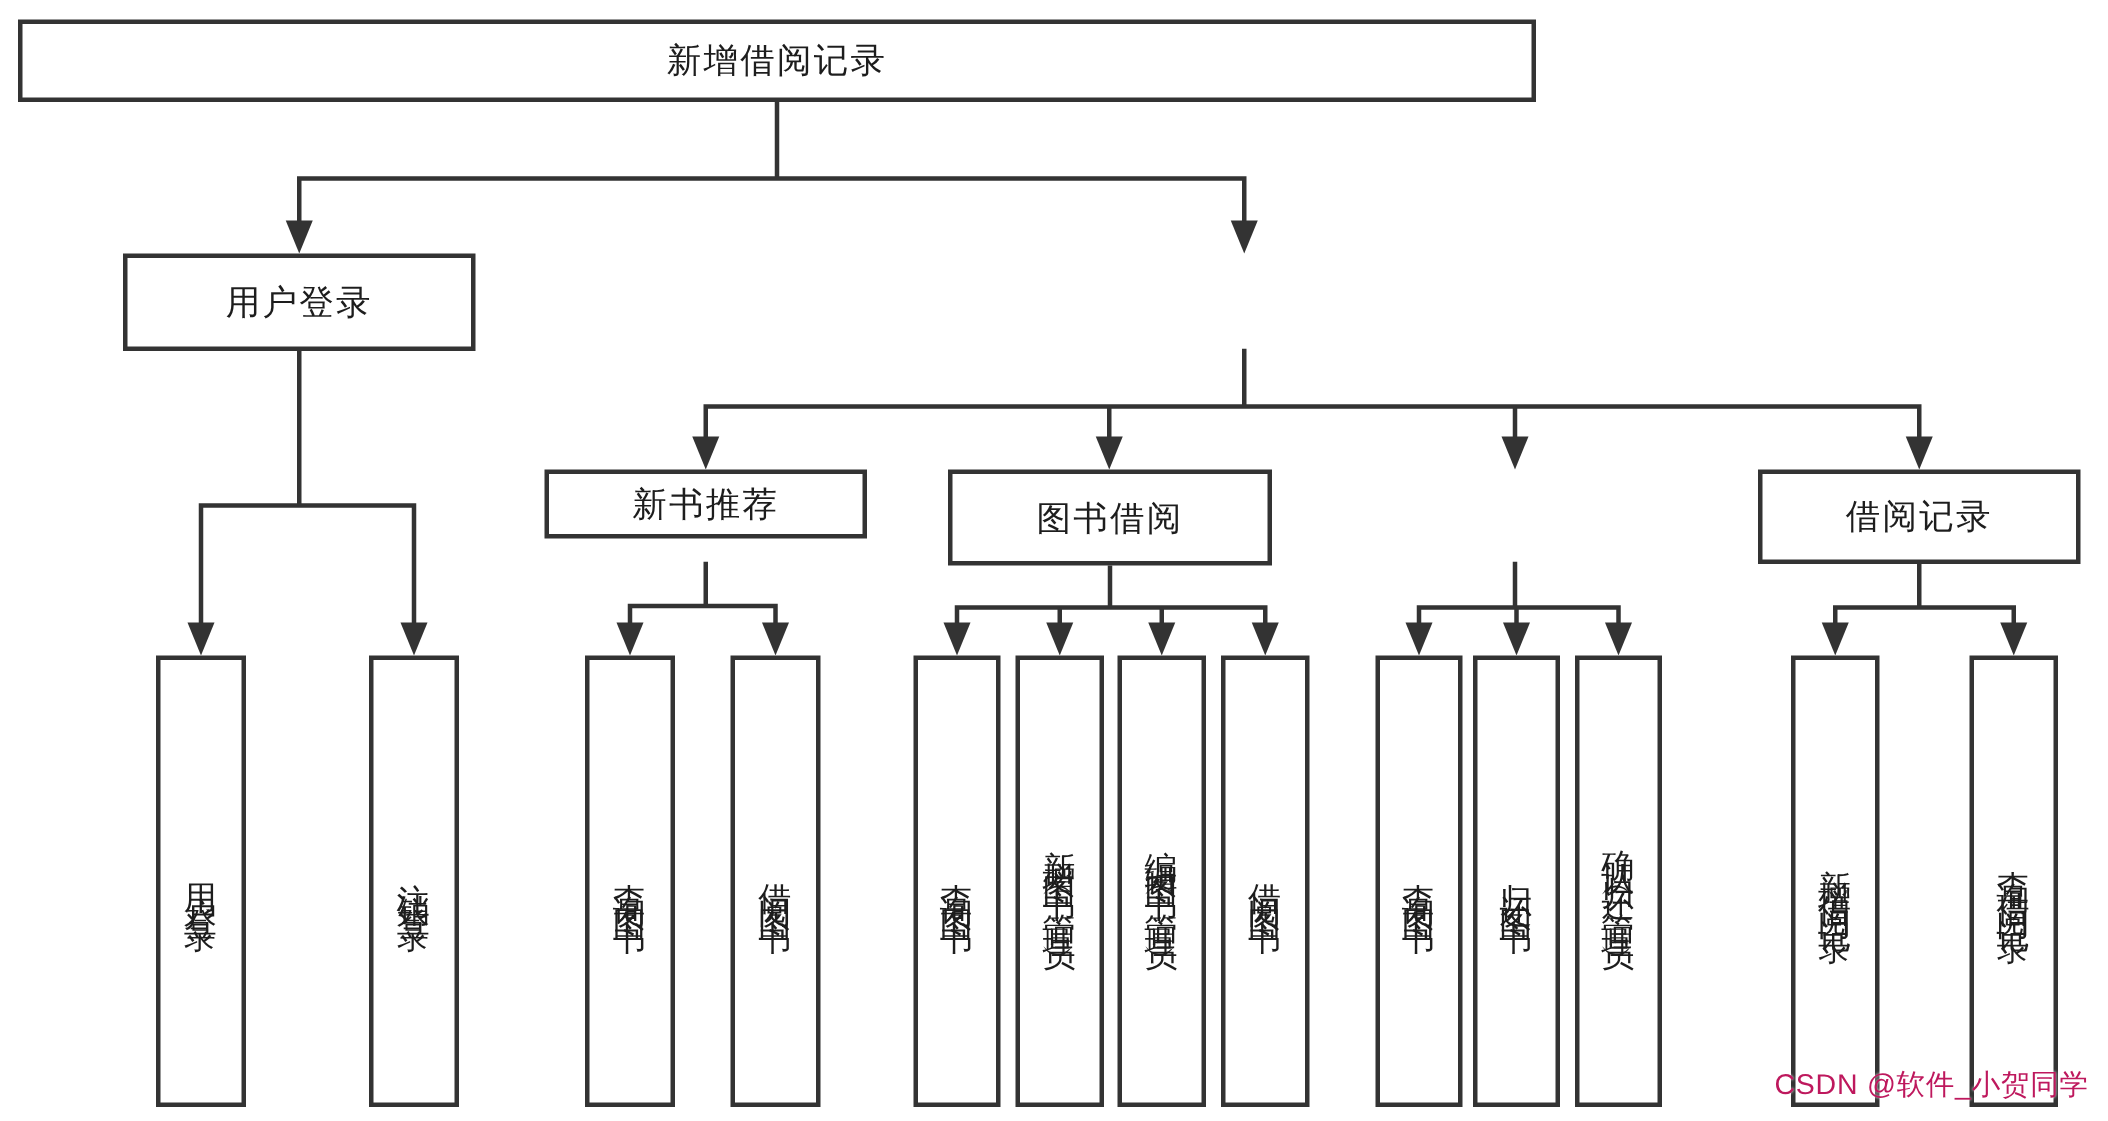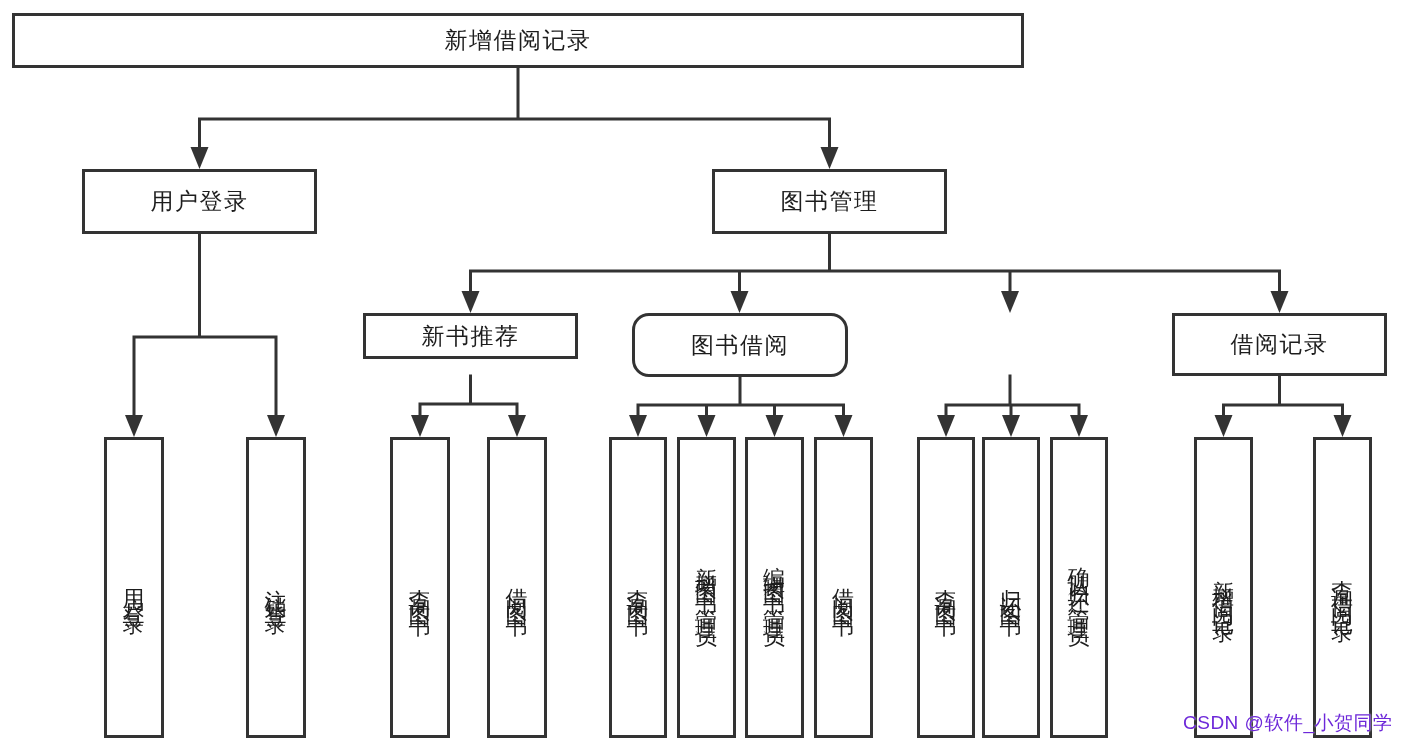--- a/index.html
+++ b/index.html
@@ -31,21 +31,21 @@
     writing-mode: vertical-rl;
     text-orientation: mixed;
     font-size: 22px;
     letter-spacing: 8.5px;
     line-height: 1.05;
     white-space: nowrap;
   }
   .watermark {
     position: absolute; left: 1183px; top: 710px;
     font-size: 19px; letter-spacing: 0.5px;
-    color: #6d28d9; white-space: nowrap;
+    color: #be185d; white-space: nowrap;
     text-shadow: 0 0 2px #ffffff;
     z-index: 5;
   }
 </style>
 </head>
 <body>
 
 <div class="canvas">
 
   <svg class="connectors" viewBox="0 0 1405 747">
@@ -91,28 +91,25 @@
     </g>
   </svg>
 
   <div class="node hbox" style="left:12px; top:13px; width:1012px; height:55px;">
     <span>新增借阅记录</span>
   </div>
 
   <div class="node hbox" style="left:82px; top:169px; width:235px; height:65px;">
     <span>用户登录</span>
   </div>
-  <div class="node hbox" style="left:712px; top:169px; width:235px; height:65px;">
-    <span>图书管理</span>
-  </div>
 
   <div class="node hbox" style="left:363px; top:313px; width:215px; height:46px;">
     <span>新书推荐</span>
   </div>
-  <div class="node hbox" style="left:632px; top:313px; width:216px; height:64px;border-radius:17px;">
+  <div class="node hbox" style="left:632px; top:313px; width:216px; height:64px;">
     <span>图书借阅</span>
   </div>
   <div class="node hbox" style="left:1172px; top:313px; width:215px; height:63px;">
     <span>借阅记录</span>
   </div>
 
   <div class="node" style="left:104px; top:437px; width:60px; height:301px;">
     <span class="vtext">用户登录</span>
   </div>
   <div class="node" style="left:246px; top:437px; width:60px; height:301px;">

